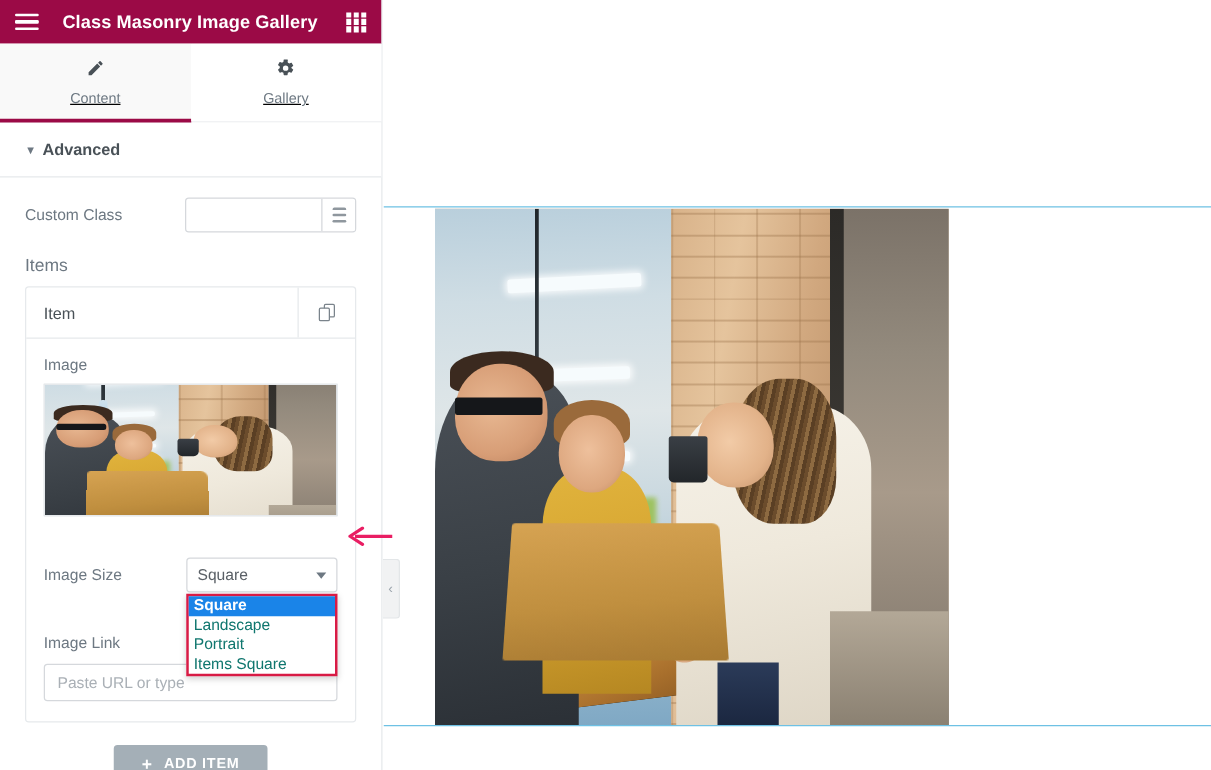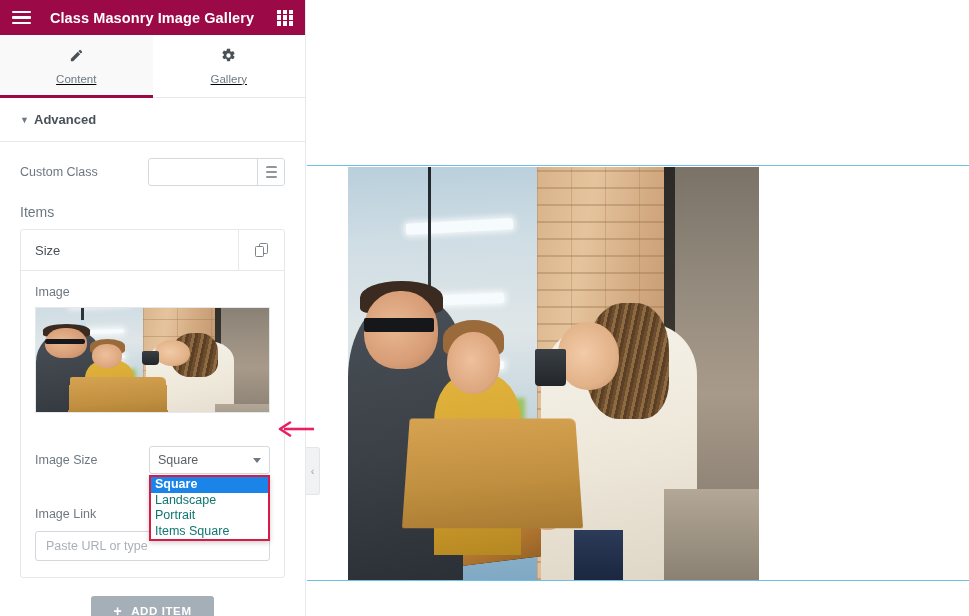--- a/index.html
+++ b/index.html
@@ -640,21 +640,21 @@
           </span>
         </div>
       </div>
     </div>
 
     <div class="field-label-block">Items</div>
 
     <div class="repeater">
 
       <div class="repeater-row">
-        <div class="rtitle">Size</div>
+        <div class="rtitle">Item</div>
         <div class="rtool">
           <span class="copy-ico">
               <b></b>
               <u></u>
             </span>
         </div>
       </div>
 
       <div class="repeater-content">
 

